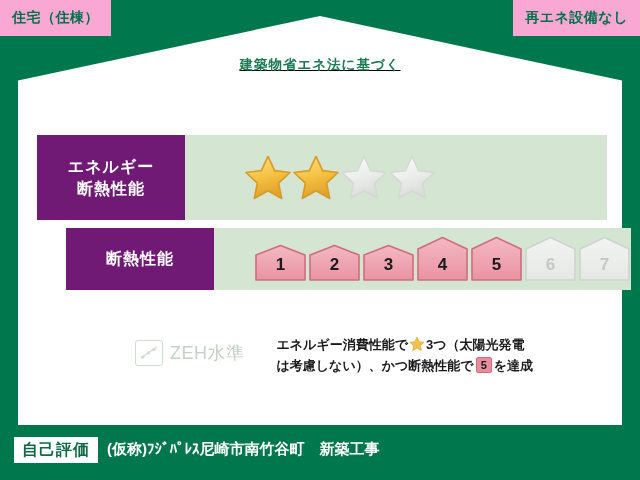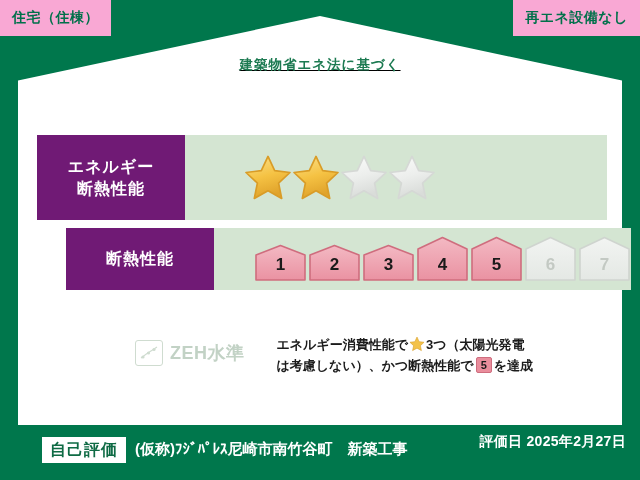--- a/index.html
+++ b/index.html
@@ -73,36 +73,36 @@
   .note-row{
     position:absolute;left:135px;top:334px;right:38px;
     display:flex;align-items:flex-start;
   }
   .zeh{display:flex;align-items:center;flex:0 0 auto;margin-top:6px;}
   .zeh-mark{
     width:26px;height:24px;border:1.5px solid #cfdcd0;border-radius:3px;
     display:block;margin-right:7px;
   }
   .zeh-text{
-    font-size:18px;font-weight:bold;color:#c2d2c5;letter-spacing:.5px;
+    font-size:18px;font-weight:normal;color:#c2d2c5;letter-spacing:.5px;
     white-space:nowrap;
   }
   .note-text{
     margin-left:32px;font-size:13px;line-height:1.65;color:#1b1b1b;
     font-weight:bold;letter-spacing:0px;
   }
   .inline-star{vertical-align:-3px;margin:0 1px;}
   .inline-chip{
     display:inline-block;background:#e98d9c;border:1px solid #cf6d7e;
     border-radius:2px;color:#1a1a1a;font-size:11px;font-weight:bold;
     padding:0 4px;line-height:14px;margin:0 2px;vertical-align:1px;
   }
 
   
-  .footer{position:absolute;left:0;right:0;bottom:0;height:55px;color:#ffffff;margin-left:28px;}
+  .footer{position:absolute;left:0;right:0;bottom:0;height:55px;color:#ffffff;}
   .footer-left{
     position:absolute;left:14px;top:12px;display:flex;align-items:center;
   }
   .self-eval{
     background:#ffffff;color:#0f6b45;font-weight:bold;font-size:16px;
     padding:2px 8px;letter-spacing:1px;line-height:1.35;
   }
   .bldg-name{
     margin-left:9px;font-size:15px;font-weight:bold;color:#ffffff;
     letter-spacing:0px;white-space:nowrap;
@@ -298,17 +298,16 @@
         </svg><span>3つ（太陽光発電</span><br><span>は考慮しない）、かつ断熱性能で</span><span class="inline-chip">5</span><span>を達成</span>
     </div>
   </div>
 
   <div class="footer">
     <div class="footer-left">
       <span class="self-eval">自己評価</span>
       <span class="bldg-name">(仮称)ﾌｼﾞﾊﾟﾚｽ尼崎市南竹谷町　新築工事</span>
     </div>
     <div class="footer-right">
-      <div class="eval-date">評価日 2025年2月27日</div>
     </div>
   </div>
 
 </div>
 
 </body></html>

